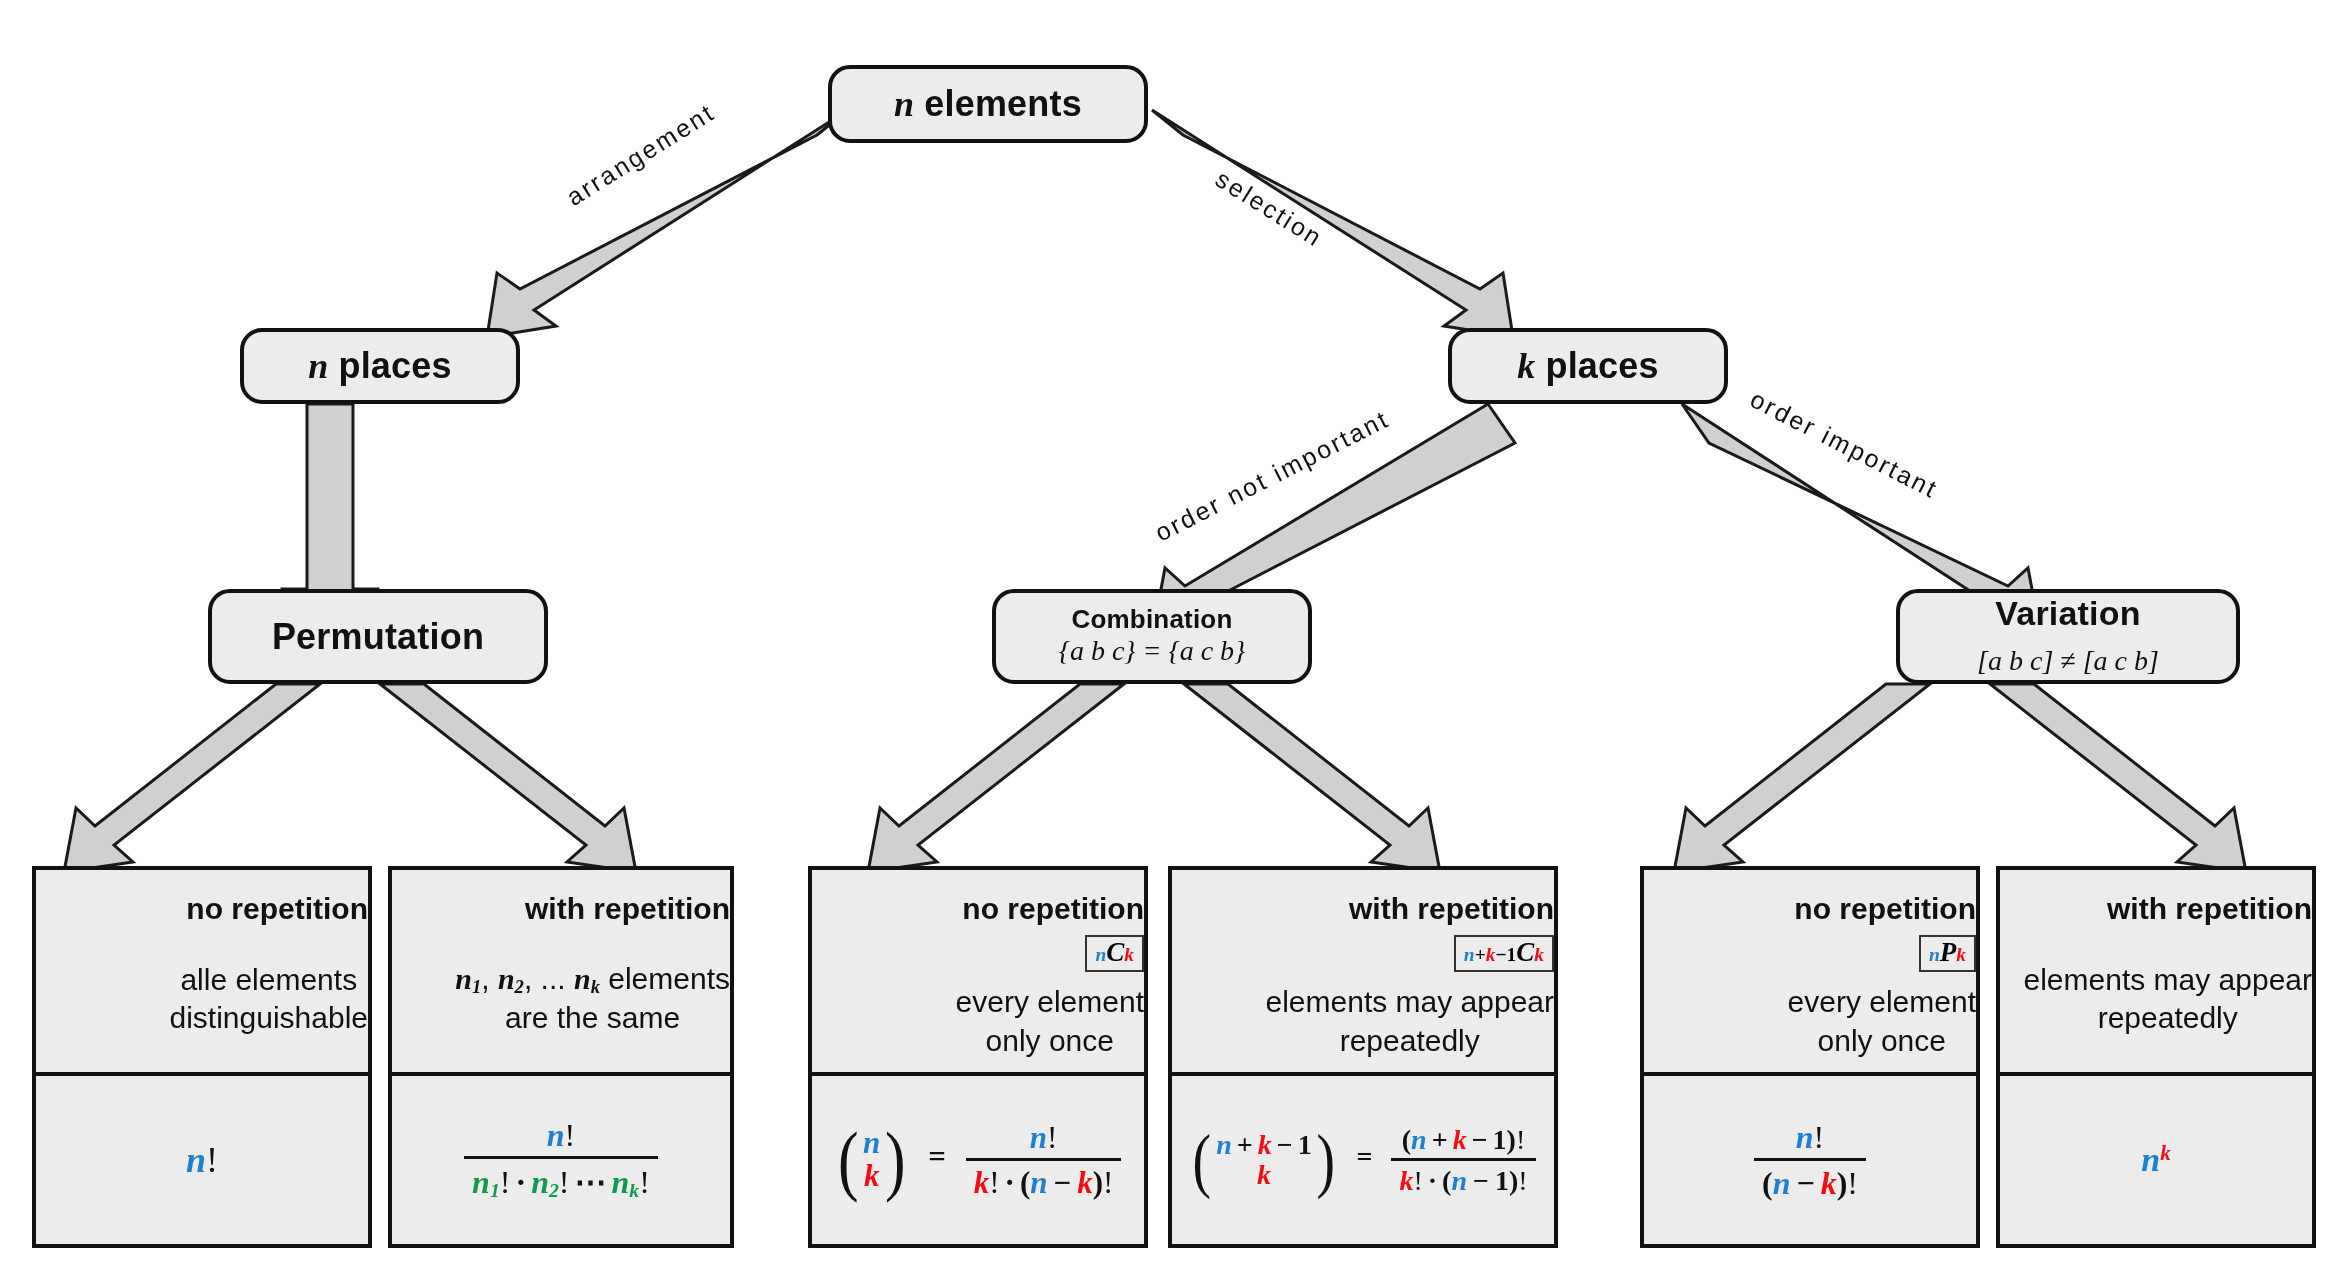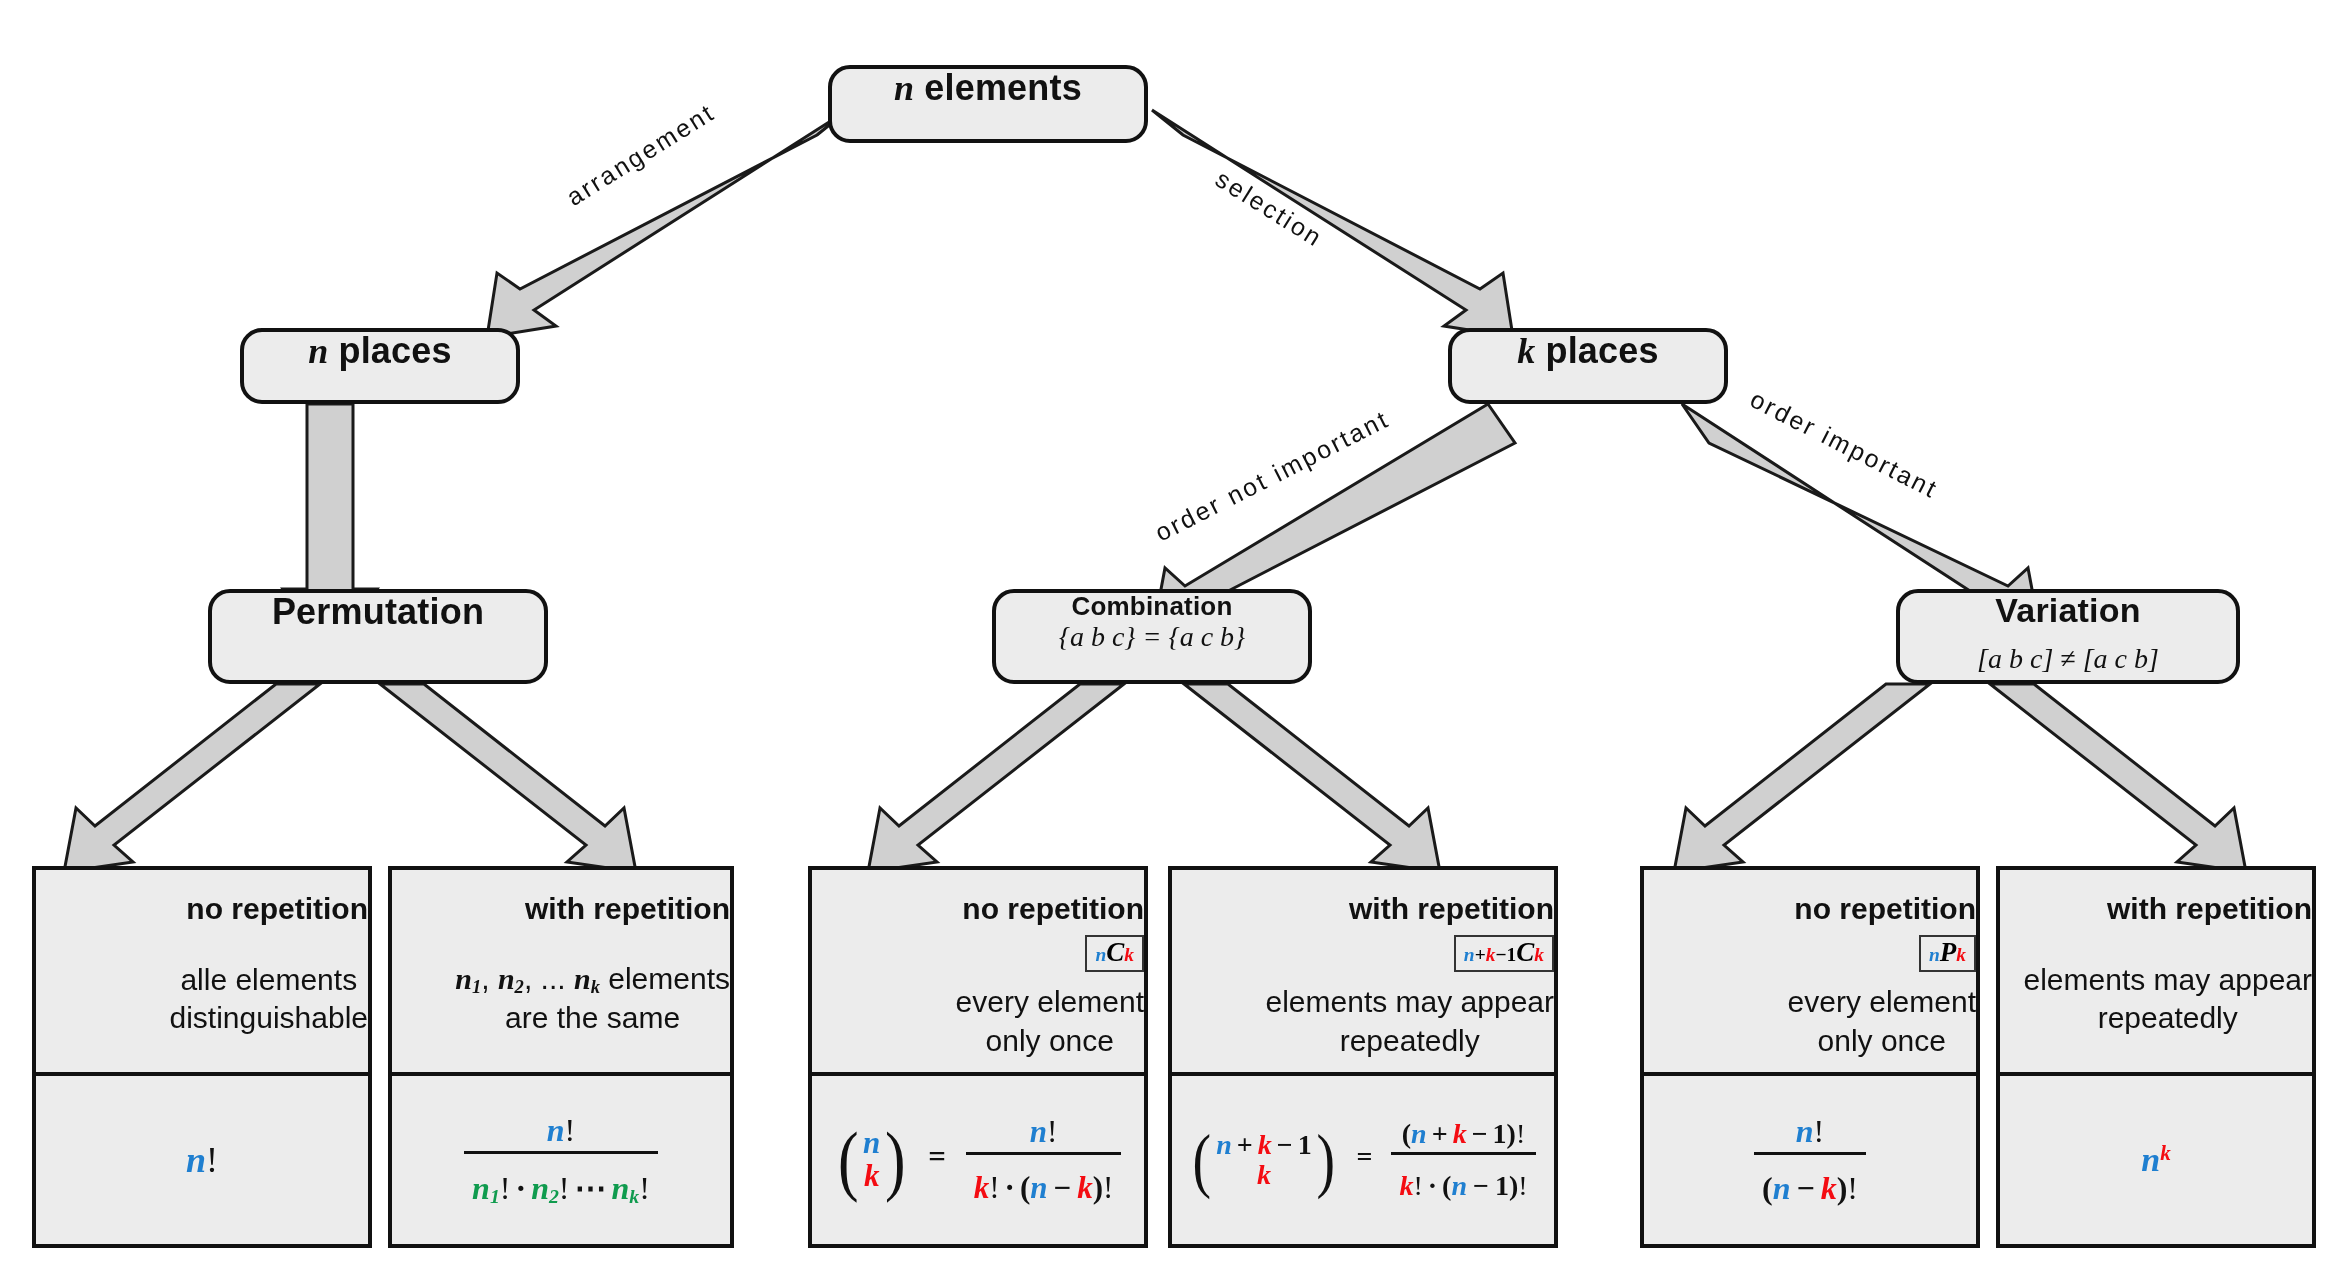--- a/index.html
+++ b/index.html
@@ -1,21 +1,21 @@
 <!DOCTYPE html>
 <html><head>
 <meta charset="utf-8">
 <style>
   html,body{margin:0;padding:0;background:#fff;}
   body{width:2349px;height:1281px;font-family:"Liberation Sans",sans-serif;overflow:hidden;}
   #stage{position:relative;width:2349px;height:1281px;background:#fff;}
   svg#arrows{position:absolute;left:0;top:0;width:2349px;height:1281px;pointer-events:none;}
 
   .node{position:absolute;background:#ececec;border:4px solid #111;box-sizing:border-box;
-        display:flex;flex-direction:column;align-items:center;justify-content:flex-start;z-index:3;}
+        display:flex;flex-direction:column;align-items:center;justify-content:center;z-index:3;}
   .node.round{border-radius:22px;}
   .node .title{font-weight:bold;color:#111;letter-spacing:.2px;line-height:1.05;}
   .node .sub{font-family:"Liberation Serif",serif;font-style:italic;color:#111;}
 
   .leaf{position:absolute;background:#ececec;border:4px solid #111;box-sizing:border-box;z-index:3;
         display:flex;flex-direction:column;}
   .leaf .top{flex:1;display:flex;flex-direction:column;align-items:flex-end;padding-top:22px;}
   .leaf .divider{height:4px;background:#111;}
   .leaf .bottom{height:168px;display:flex;align-items:center;justify-content:center;}
   .leaf .hd{font-weight:bold;font-size:30px;color:#111;}
@@ -28,21 +28,21 @@
   .green{color:#0f9b4e;}
 
   .math{font-family:"Liberation Serif",serif;font-style:italic;font-weight:bold;color:#111;}
   .mupr{font-style:normal;}
   sub,sup{font-size:.62em;font-style:italic;}
   sub{vertical-align:-.22em;} sup{vertical-align:.52em;}
 
   .frac{display:inline-flex;flex-direction:column;align-items:center;vertical-align:middle;}
   .frac .num{padding:0 8px 2px 8px;}
   .frac .bar{height:3px;background:#111;width:100%;}
-  .frac .den{padding:15px 8px 0 8px;}
+  .frac .den{padding:4px 8px 0 8px;}
 
   .binom{display:inline-flex;align-items:center;vertical-align:middle;}
   .binom .paren{font-size:2.55em;font-weight:400;font-style:normal;line-height:.8;
                 font-family:"Liberation Serif",serif;transform:scaleX(.78);}
   .binom .stack{display:inline-flex;flex-direction:column;align-items:center;line-height:1.06;padding:0 2px;}
 
   .eq{font-style:normal;font-weight:bold;padding:0 12px;}
 
   .elabel{position:absolute;font-size:25px;color:#111;white-space:nowrap;
           letter-spacing:2.5px;z-index:4;font-family:"Liberation Sans",sans-serif;}

